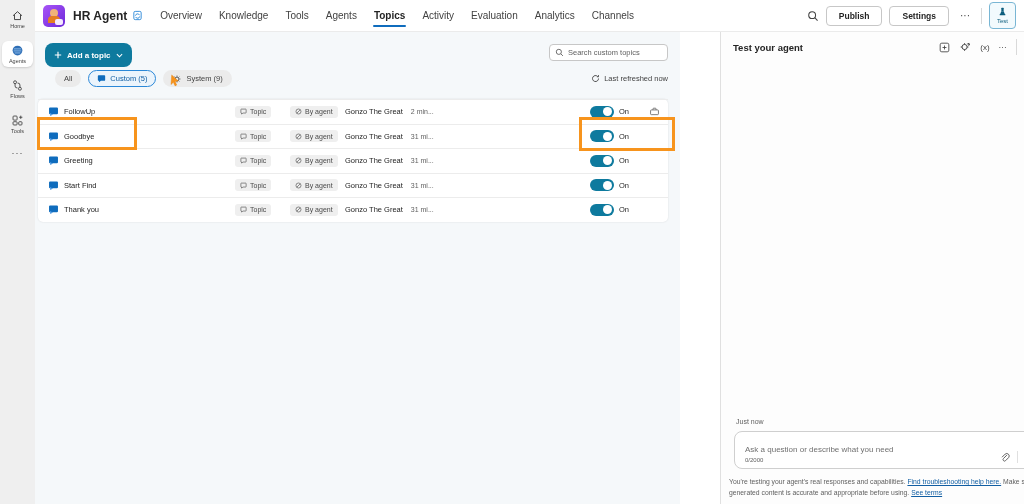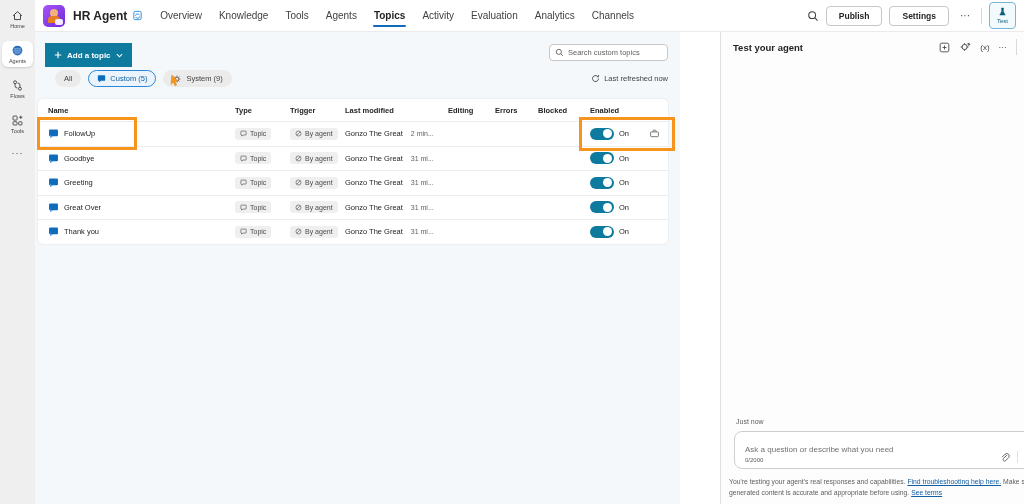--- a/index.html
+++ b/index.html
@@ -28,21 +28,21 @@
   .tab.active::after { content:""; position:absolute; left:0; right:0; bottom:6px; height:2px; background:#0f6cbd; border-radius:2px; }
   .topbar-right { margin-left:auto; display:flex; align-items:center; gap:7px; }
   .btn { border:1px solid #c7c7c7; background:#fff; border-radius:4px; font-size:8.5px; font-weight:bold; padding:4px 12px; color:#242424; cursor:pointer; font-family:inherit; }
   .more-btn { border:none; background:none; font-size:10px; color:#424242; cursor:pointer; padding:2px 4px; }
   .vsep { width:1px; height:16px; background:#d9d9d9; }
   .test-btn { width:27px; height:27px; background:#f2fafd; border:1px solid #79b6d4; border-radius:4px; display:flex; flex-direction:column; align-items:center; justify-content:center; gap:1px; cursor:pointer; }
   .test-btn .lbl { font-size:6px; color:#0c5e7e; }
 
   
   .main { position:absolute; left:35px; top:32px; width:645px; height:472px; background:#f5f8fa; }
-  .add-topic { position:absolute; left:10px; top:11px; height:18px; background:#0e7a9e; border:none; border-radius:0; color:#fff; font-size:8px; font-weight:bold; display:flex; align-items:center; gap:5px; padding:12px 9px; cursor:pointer; font-family:inherit; }
+  .add-topic { position:absolute; left:10px; top:11px; height:18px; background:#0e7a9e; border:none; border-radius:8px; color:#fff; font-size:8px; font-weight:bold; display:flex; align-items:center; gap:5px; padding:12px 9px; cursor:pointer; font-family:inherit; }
   .search-box { position:absolute; left:514px; top:12px; width:119px; height:17px; background:#fff; border:1px solid #c7c7c7; border-radius:4px; display:flex; align-items:center; padding:0 5px; gap:4px; }
   .search-box input { border:none; outline:none; width:100%; font-size:7.5px; color:#242424; font-family:inherit; background:transparent; }
   .search-box input::placeholder { color:#616161; }
   .pills { position:absolute; left:20px; top:38px; display:flex; gap:7px; align-items:center; }
   .pill { height:17px; border-radius:9px; background:#ebebeb; border:1px solid transparent; display:flex; align-items:center; gap:4px; padding:0 8px; font-size:7.5px; color:#424242; cursor:pointer; font-family:inherit; }
   .pill.selected { background:#ebf4fc; border-color:#2b88d8; color:#115ea3; font-weight:normal; }
   .refresh { position:absolute; right:12px; top:42px; display:flex; align-items:center; gap:4px; font-size:7.5px; color:#424242; cursor:pointer; }
 
   .card { position:absolute; left:3px; top:67px; width:630px; background:#fff; border-radius:5px; box-shadow:0 0 2px rgba(0,0,0,.12); }
   .trow { display:grid; grid-template-columns:187px 55px 55px 103px 47px 43px 52px auto; align-items:center; padding-left:10px; height:24.5px; border-top:1px solid #ececec; cursor:pointer; }
@@ -221,30 +221,20 @@
 
   <div class="refresh">
     <svg width="9" height="9" viewBox="0 0 12 12" fill="none" stroke="#424242" stroke-width="1.2">
         <path d="M10 6a4 4 0 1 1-1.2-2.8"></path>
         <path d="M10 1.5v2.2H7.8"></path>
       </svg>
     <span>Last refreshed now</span>
   </div>
 
   <div class="card">
-    <div class="trow thead">
-      <span class="th">Name</span>
-      <span class="th">Type</span>
-      <span class="th">Trigger</span>
-      <span class="th">Last modified</span>
-      <span class="th">Editing</span>
-      <span class="th">Errors</span>
-      <span class="th">Blocked</span>
-      <span class="th">Enabled</span>
-    </div>
 
     <div class="trow">
       <span class="cell">
         <svg width="11" height="11" viewBox="0 0 16 16">
             <path d="M3 2h10a1.5 1.5 0 0 1 1.5 1.5v7A1.5 1.5 0 0 1 13 12H7l-3.5 2.5V12H3a1.5 1.5 0 0 1-1.5-1.5v-7A1.5 1.5 0 0 1 3 2z" fill="#0f6cbd"></path>
             <path d="M2 9.5 L6 12 L3.8 14.2 V11.6 Z" fill="#62abf5"></path>
           </svg>
         <span>FollowUp</span>
       </span>
       <span class="cell">
@@ -364,21 +354,21 @@
           <span class="on-lbl">On</span>
         </span>
     </div>
 
     <div class="trow">
       <span class="cell">
         <svg width="11" height="11" viewBox="0 0 16 16">
             <path d="M3 2h10a1.5 1.5 0 0 1 1.5 1.5v7A1.5 1.5 0 0 1 13 12H7l-3.5 2.5V12H3a1.5 1.5 0 0 1-1.5-1.5v-7A1.5 1.5 0 0 1 3 2z" fill="#0f6cbd"></path>
             <path d="M2 9.5 L6 12 L3.8 14.2 V11.6 Z" fill="#62abf5"></path>
           </svg>
-        <span>Great Over</span>
+        <span>Start Find</span>
       </span>
       <span class="cell">
           <span class="badge">
             <svg width="7" height="7" viewBox="0 0 16 16" fill="none" stroke="#5c5c5c" stroke-width="1.6">
               <path d="M3 2.5h10a1 1 0 0 1 1 1v7a1 1 0 0 1-1 1H7l-3.5 2.3V11.5H3a1 1 0 0 1-1-1v-7a1 1 0 0 1 1-1z"></path>
             </svg>
             <span>Topic</span>
           </span>
         </span>
       <span class="cell">

